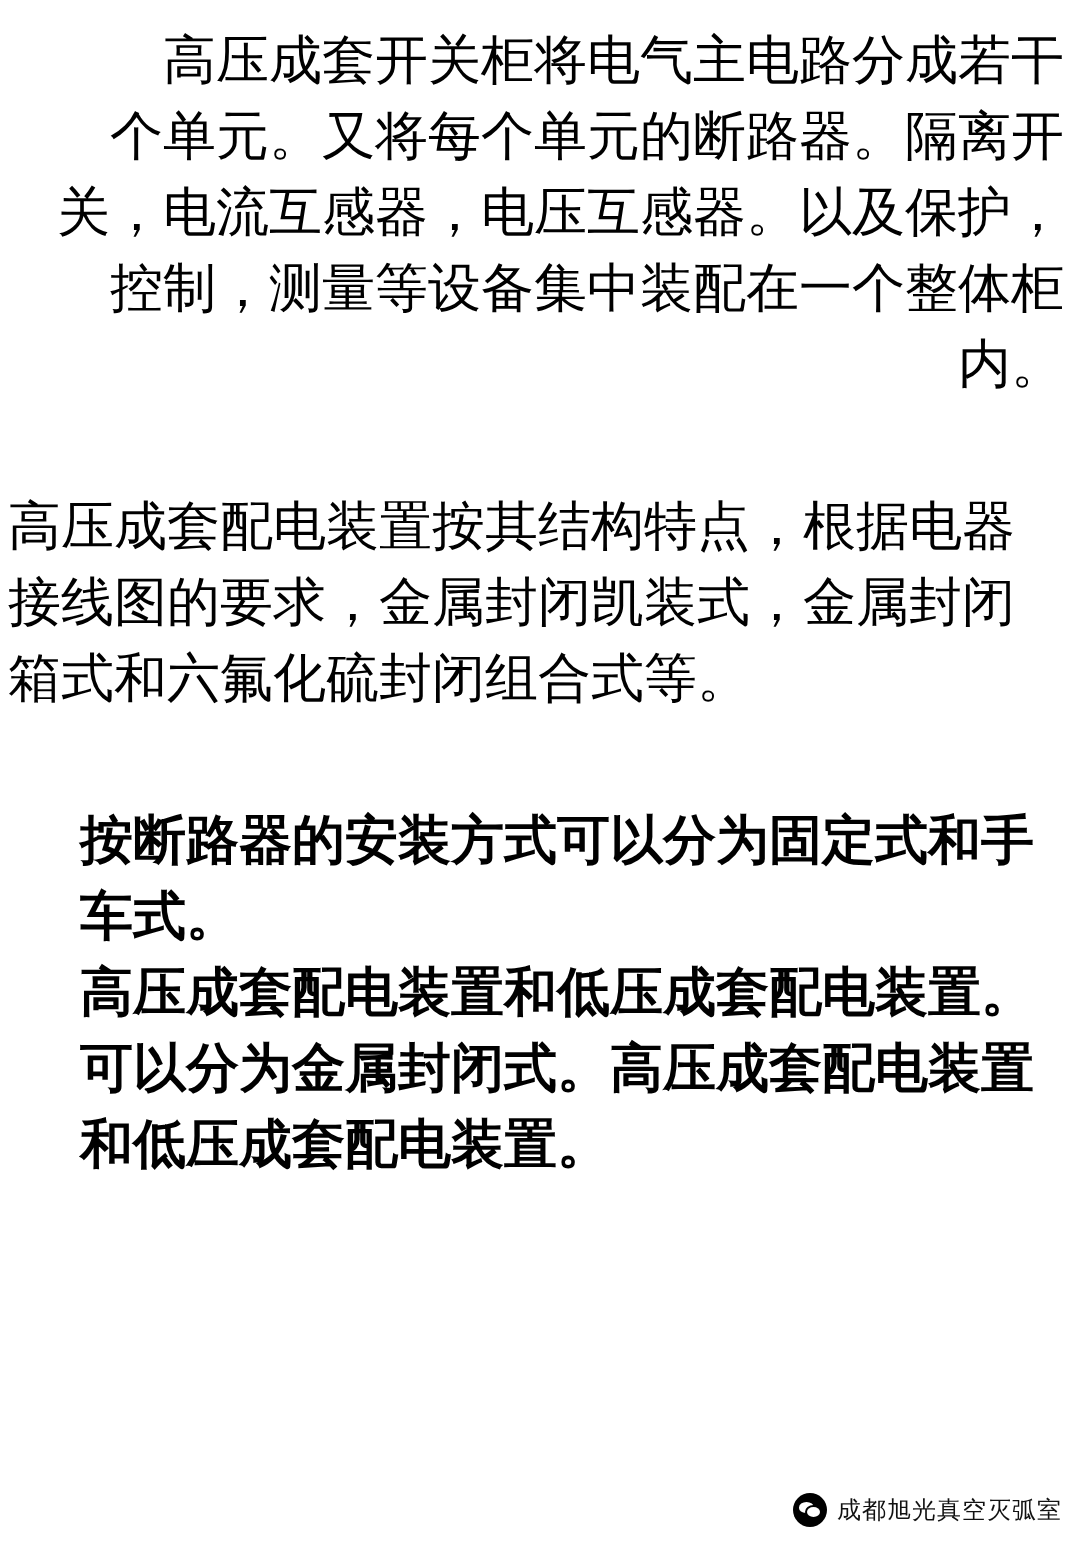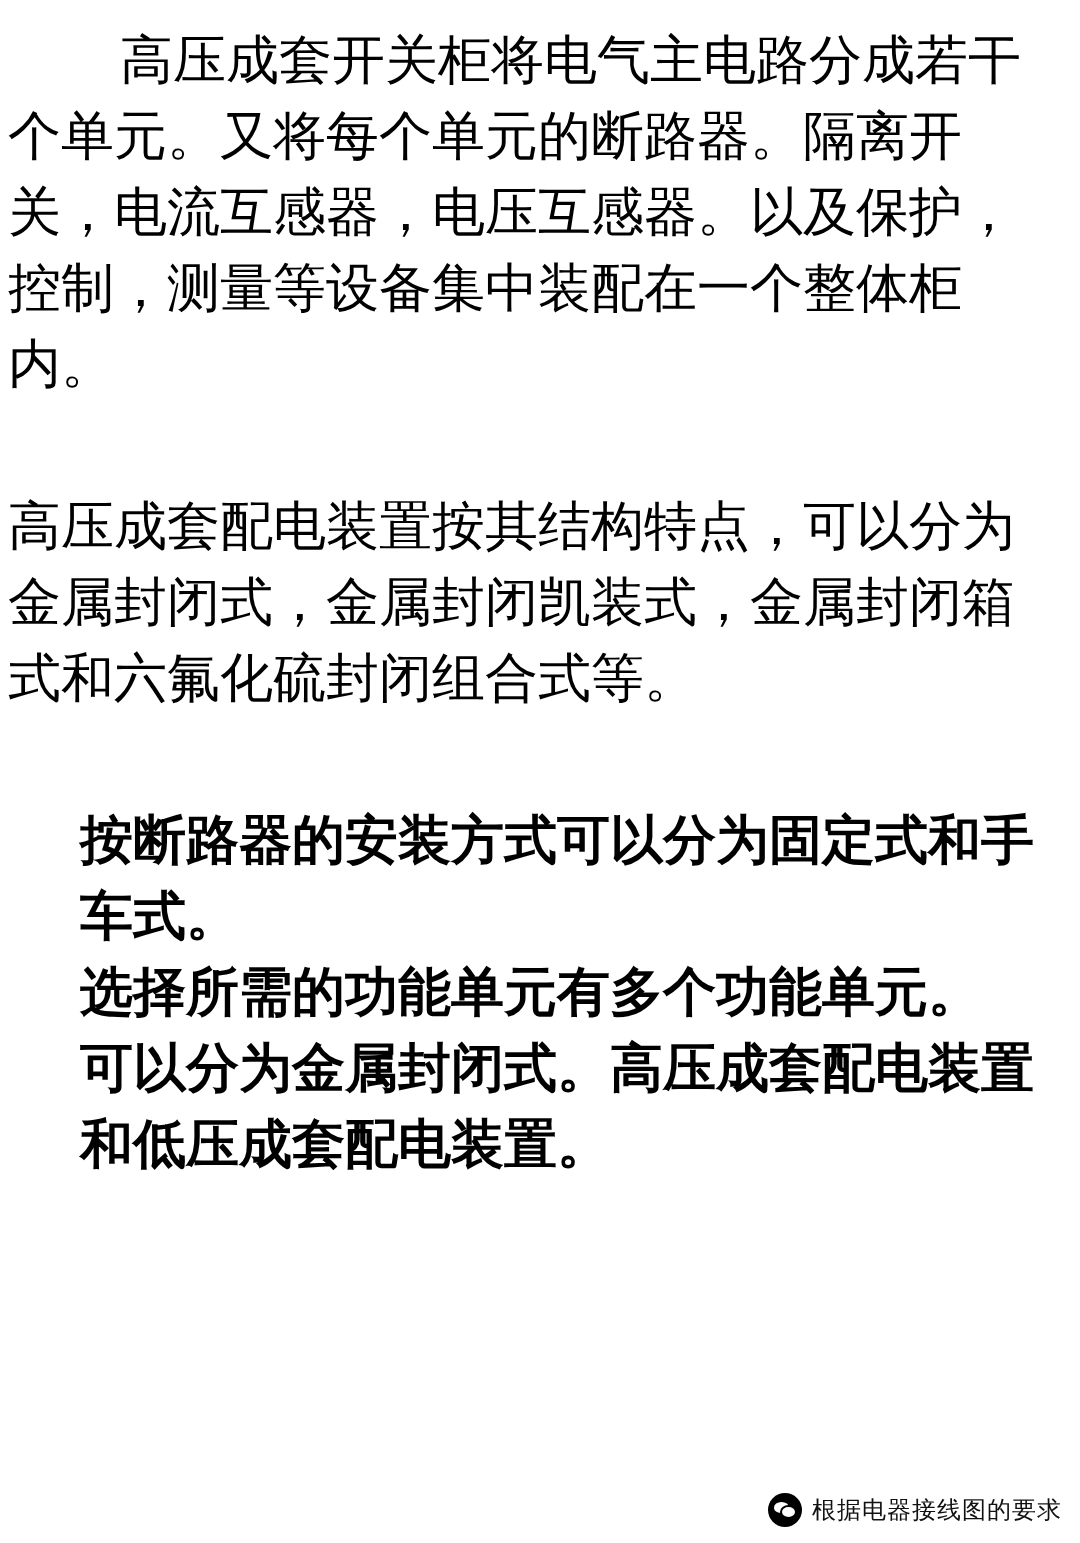--- a/index.html
+++ b/index.html
@@ -32,20 +32,21 @@
     margin: 0;
     font-size: 53px;
     line-height: 76px;
     letter-spacing: 0px;
     text-align: left;
     word-break: break-all;
     font-weight: 400;
   }
   .indent {
     text-indent: 112px;
+    text-align: right;
   }
   .gap-lg {
     height: 86px;
   }
   .block-indent {
     padding-left: 72px;
     font-weight: bold;
   }
   .footer-badge {
     position: absolute;
@@ -98,30 +99,30 @@
 
 <div class="page">
 
   <div class="article">
 
     <p class="para indent">高压成套开关柜将电气主电路分成若干个单元。又将每个单元的断路器。隔离开关，电流互感器，电压互感器。以及保护，控制，测量等设备集中装配在一个整体柜内。</p>
 
     <div class="gap-lg"></div>
 
 
-    <p class="para">高压成套配电装置按其结构特点，可以分为金属封闭式，金属封闭凯装式，金属封闭箱式和六氟化硫封闭组合式等。</p>
+    <p class="para">高压成套配电装置按其结构特点，根据电器接线图的要求，金属封闭凯装式，金属封闭箱式和六氟化硫封闭组合式等。</p>
 
     <div class="gap-lg"></div>
 
     <p class="para block-indent">按断路器的安装方式可以分为固定式和手车式。</p>
 
-    <p class="para block-indent">选择所需的功能单元有多个功能单元。</p>
+    <p class="para block-indent">高压成套配电装置和低压成套配电装置。</p>
 
     <p class="para block-indent">可以分为金属封闭式。高压成套配电装置和低压成套配电装置。</p>
 
   </div>
 
   <div class="footer-badge">
     <span class="wechat-icon"></span>
-    <span class="badge-text">根据电器接线图的要求</span>
+    <span class="badge-text">成都旭光真空灭弧室</span>
   </div>
 
 </div>
 
 </body></html>

